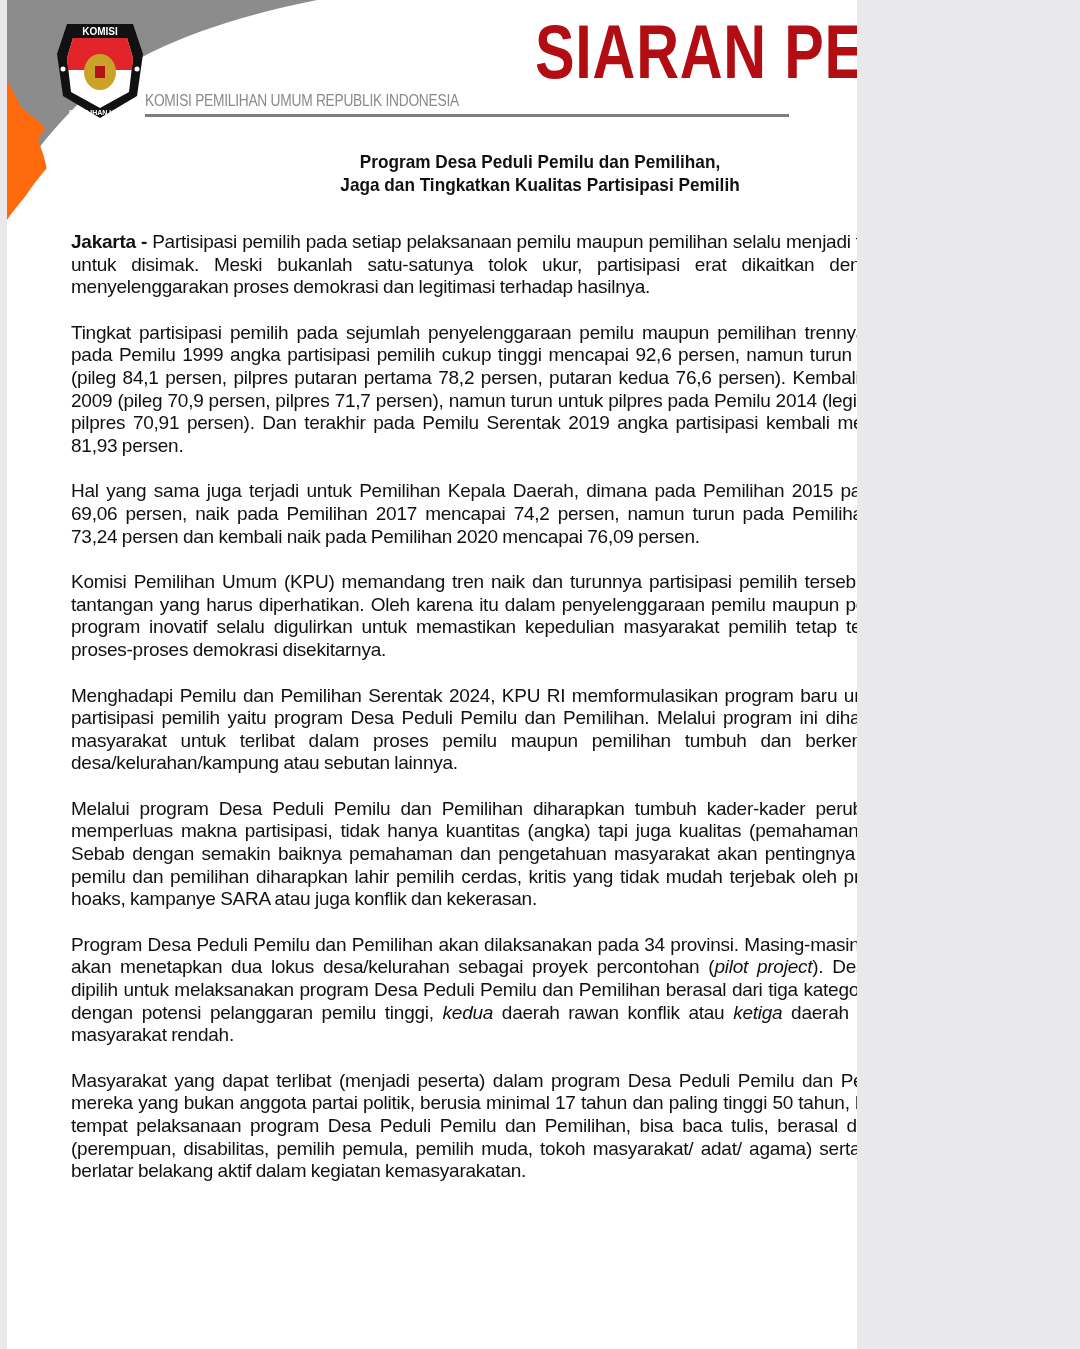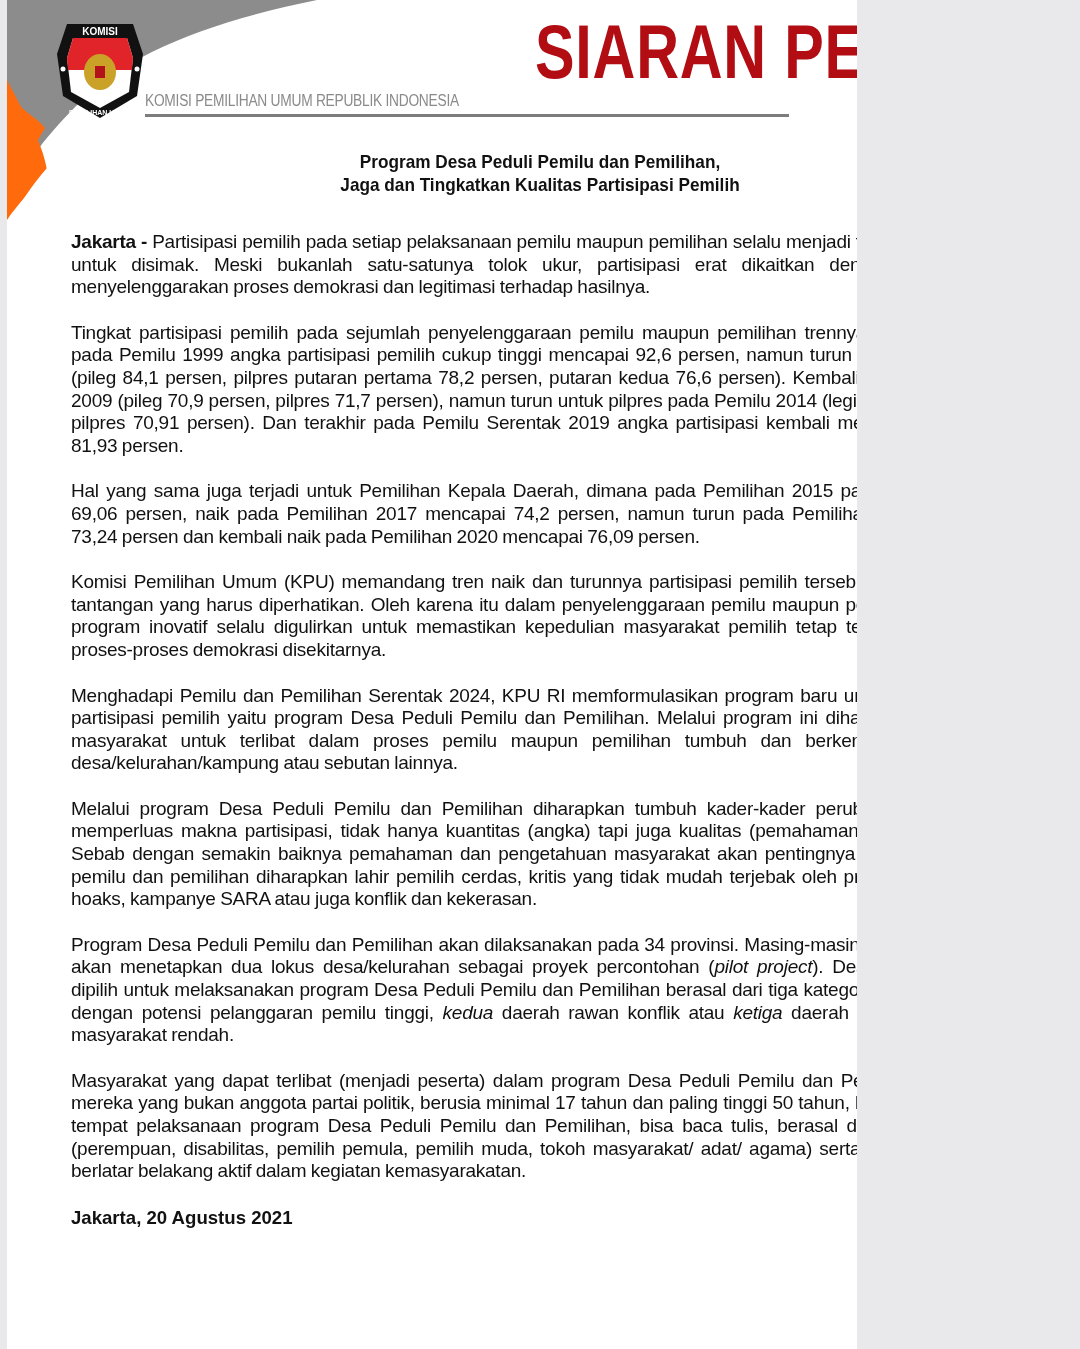--- a/index.html
+++ b/index.html
@@ -82,16 +82,15 @@
   <div class="body-text">
     <p class="para"><b>Jakarta -</b><span> Partisipasi pemilih pada setiap pelaksanaan pemilu maupun pemilihan selalu menjadi topik yang menarik untuk disimak. Meski bukanlah satu-satunya tolok ukur, partisipasi erat dikaitkan dengan keberhasilan menyelenggarakan proses demokrasi dan legitimasi terhadap hasilnya.</span></p>
     <p class="para">Tingkat partisipasi pemilih pada sejumlah penyelenggaraan pemilu maupun pemilihan trennya fluktuatif, seperti pada Pemilu 1999 angka partisipasi pemilih cukup tinggi mencapai 92,6 persen, namun turun pada Pemilu 2004 (pileg 84,1 persen, pilpres putaran pertama 78,2 persen, putaran kedua 76,6 persen). Kembali naik pada Pemilu 2009 (pileg 70,9 persen, pilpres 71,7 persen), namun turun untuk pilpres pada Pemilu 2014 (legislatif 75,11 persen, pilpres 70,91 persen). Dan terakhir pada Pemilu Serentak 2019 angka partisipasi kembali meningkat mencapai 81,93 persen.</p>
     <p class="para">Hal yang sama juga terjadi untuk Pemilihan Kepala Daerah, dimana pada Pemilihan 2015 partisipasi mencapai 69,06 persen, naik pada Pemilihan 2017 mencapai 74,2 persen, namun turun pada Pemilihan 2018 mencapai 73,24 persen dan kembali naik pada Pemilihan 2020 mencapai 76,09 persen.</p>
     <p class="para">Komisi Pemilihan Umum (KPU) memandang tren naik dan turunnya partisipasi pemilih tersebut sebagai sebuah tantangan yang harus diperhatikan. Oleh karena itu dalam penyelenggaraan pemilu maupun pemilihan, program-program inovatif selalu digulirkan untuk memastikan kepedulian masyarakat pemilih tetap terjaga pada setiap proses-proses demokrasi disekitarnya.</p>
     <p class="para">Menghadapi Pemilu dan Pemilihan Serentak 2024, KPU RI memformulasikan program baru untuk meningkatkan partisipasi pemilih yaitu program Desa Peduli Pemilu dan Pemilihan. Melalui program ini diharapkan kesadaran masyarakat untuk terlibat dalam proses pemilu maupun pemilihan tumbuh dan berkembang mulai dari desa/kelurahan/kampung atau sebutan lainnya.</p>
     <p class="para">Melalui program Desa Peduli Pemilu dan Pemilihan diharapkan tumbuh kader-kader perubahan yang dapat memperluas makna partisipasi, tidak hanya kuantitas (angka) tapi juga kualitas (pemahaman hingga tindakan). Sebab dengan semakin baiknya pemahaman dan pengetahuan masyarakat akan pentingnya proses demokrasi pemilu dan pemilihan diharapkan lahir pemilih cerdas, kritis yang tidak mudah terjebak oleh praktek politik uang, hoaks, kampanye SARA atau juga konflik dan kekerasan.</p>
     <p class="para"><span>Program Desa Peduli Pemilu dan Pemilihan akan dilaksanakan pada 34 provinsi. Masing-masing provinsi tersebut akan menetapkan dua lokus desa/kelurahan sebagai proyek percontohan (</span><i>pilot project</i><span>). Desa/kelurahan yang dipilih untuk melaksanakan program Desa Peduli Pemilu dan Pemilihan berasal dari tiga kategori, </span><i>pertama</i><span> daerah dengan potensi pelanggaran pemilu tinggi, </span><i>kedua</i><span> daerah rawan konflik atau </span><i>ketiga</i><span> daerah dengan partisipasi masyarakat rendah.</span></p>
     <p class="para">Masyarakat yang dapat terlibat (menjadi peserta) dalam program Desa Peduli Pemilu dan Pemilihan ini adalah mereka yang bukan anggota partai politik, berusia minimal 17 tahun dan paling tinggi 50 tahun, berdomisili di lokus tempat pelaksanaan program Desa Peduli Pemilu dan Pemilihan, bisa baca tulis, berasal dari beragam basis (perempuan, disabilitas, pemilih pemula, pemilih muda, tokoh masyarakat/ adat/ agama) serta diutamakan yang berlatar belakang aktif dalam kegiatan kemasyarakatan.</p>
     <div class="signoff">
-      <div>Jakarta, 20 Agustus 2021</div>
     </div>
   </div>
 </div>
 
 </body></html>

